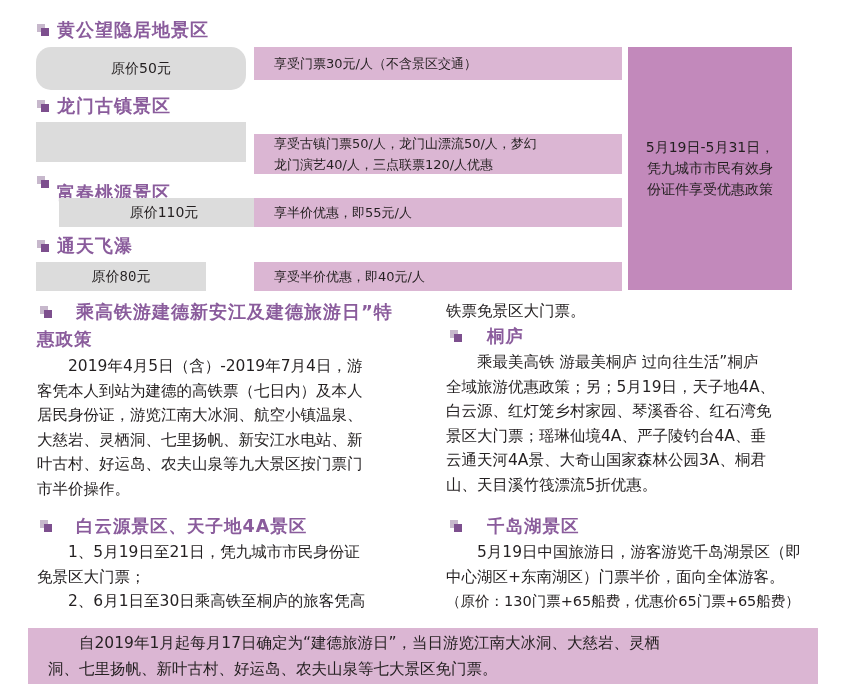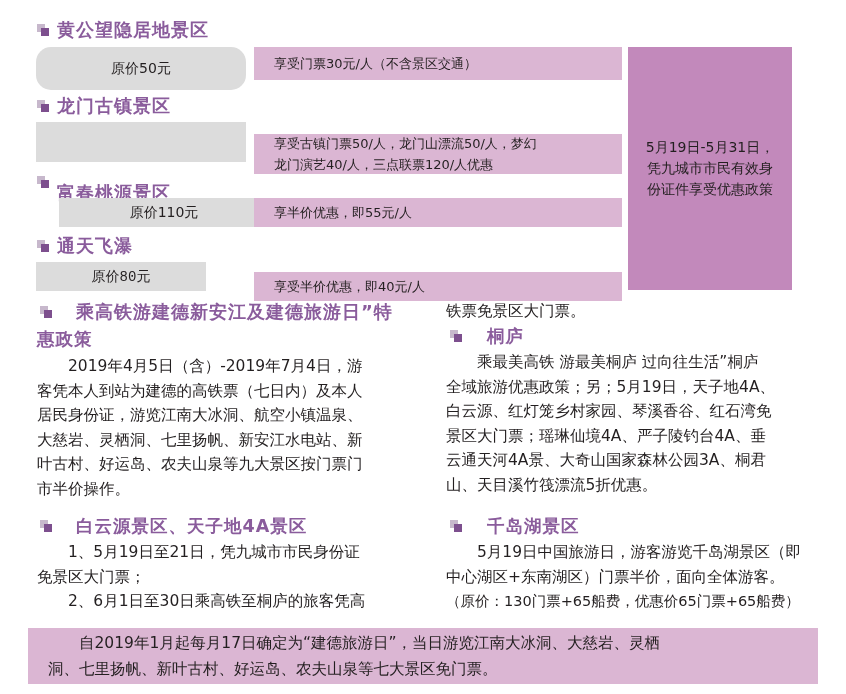--- a/index.html
+++ b/index.html
@@ -59,21 +59,21 @@
 <div class="h" style="left:57px;top:170px;margin-top:11px;">富春桃源景区</div>
 <div class="gray" style="left:36px;top:198px;width:210px;height:29px;margin-left:23px;">原价110元</div>
 <div class="pink" style="left:254px;top:198px;width:368px;height:29px;">享半价优惠，即55元/人</div>
 
 <div class="bullet" style="left:37px;top:240px;">
     <div class="b1"></div>
     <div class="b2"></div>
   </div>
 <div class="h" style="left:57px;top:234px;">通天飞瀑</div>
 <div class="gray" style="left:36px;top:262px;width:170px;height:29px;font-family:Liberation Mono, monospace;">原价80元</div>
-<div class="pink" style="left:254px;top:272px;width:368px;height:29px;text-align:center;">享受半价优惠，即40元/人</div>
+<div class="pink" style="left:254px;top:262px;width:368px;height:29px;text-align:center;">享受半价优惠，即40元/人</div>
 
 <div class="side">
   <div>
     <div>5月19日-5月31日，</div>
     <div>凭九城市市民有效身</div>
     <div>份证件享受优惠政策</div>
   </div>
 </div>
 
 <div class="bullet" style="left:40px;top:306px;">

